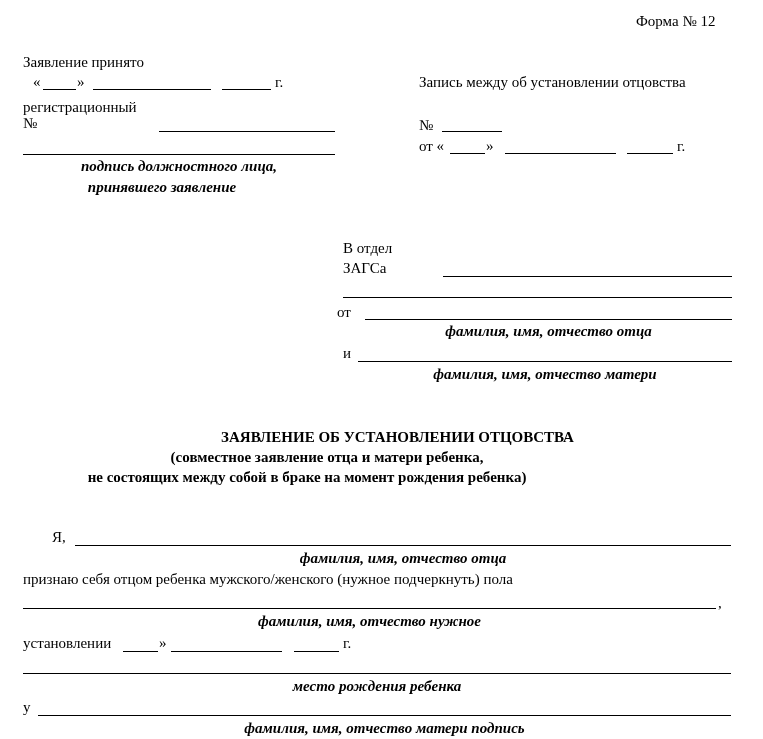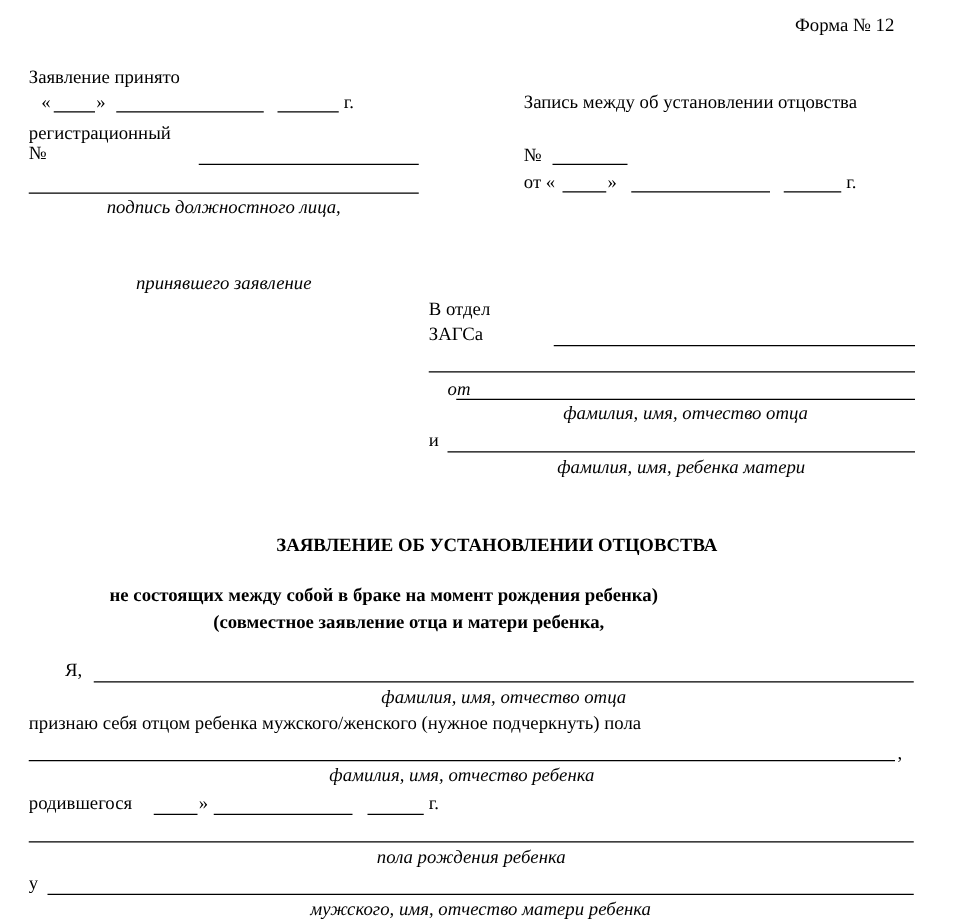--- a/index.html
+++ b/index.html
@@ -2,21 +2,21 @@
 <html><head>
 <meta charset="utf-8">
 <style>
   html, body { margin: 0; padding: 0; background: #ffffff; }
   body {
     width: 763px; height: 739px; position: relative; overflow: hidden;
     font-family: "Liberation Serif", "DejaVu Serif", serif;
     font-size: 15px; color: #000;
   }
   .abs { position: absolute; white-space: nowrap; line-height: 18px; }
-  .it { font-style: italic; }
+  .it { font-style: italic; font-weight: bold; }
   .center { text-align: center; }
   .bold { font-weight: bold; }
   .field { position: absolute; height: 0; border-bottom: 1px solid #000; }
 </style>
 </head>
 <body>
 
 <div class="abs" style="left:636px; top:12px;">Форма № 12</div>
 
 <div class="abs" style="left:23px; top:53px;">Заявление принято</div>
@@ -24,57 +24,57 @@
 <div class="field" style="left:43px; top:89px; width:33px;"></div>
 <div class="abs" style="left:77px; top:73px;">»</div>
 <div class="field" style="left:93px; top:89px; width:118px;"></div>
 <div class="field" style="left:222px; top:89px; width:49px;"></div>
 <div class="abs" style="left:275px; top:73px;">г.</div>
 <div class="abs" style="left:23px; top:98px;">регистрационный</div>
 <div class="abs" style="left:23px; top:114px;">№</div>
 <div class="field" style="left:159px; top:131px; width:176px;"></div>
 <div class="field" style="left:23px; top:154px; width:312px;"></div>
 <div class="abs it center" style="left:23px; top:157px; width:312px;">подпись должностного лица,</div>
-<div class="abs it center" style="left:23px; top:178px; width:312px;margin-top:40px;">принявшего заявление</div>
+<div class="abs it center" style="left:6px; top:178px; width:312px;">принявшего заявление</div>
 
 <div class="abs" style="left:419px; top:73px;">Запись между об установлении отцовства</div>
 <div class="abs" style="left:419px; top:116px;">№</div>
 <div class="field" style="left:442px; top:131px; width:60px;"></div>
 <div class="abs" style="left:419px; top:137px;">от «</div>
 <div class="field" style="left:450px; top:153px; width:35px;"></div>
 <div class="abs" style="left:486px; top:137px;">»</div>
 <div class="field" style="left:505px; top:153px; width:111px;"></div>
 <div class="field" style="left:627px; top:153px; width:46px;"></div>
 <div class="abs" style="left:677px; top:137px;">г.</div>
 
 <div class="abs" style="left:343px; top:239px;">В отдел</div>
 <div class="abs" style="left:343px; top:259px;">ЗАГСа</div>
 <div class="field" style="left:443px; top:276px; width:289px;"></div>
 <div class="field" style="left:343px; top:297px; width:389px;"></div>
-<div class="abs" style="left:358px; top:303px;font-style:italic;">от</div>
+<div class="abs" style="left:337px; top:303px;">от</div>
 <div class="field" style="left:365px; top:319px; width:367px;"></div>
 <div class="abs it center" style="left:365px; top:322px; width:367px;">фамилия, имя, отчество отца</div>
 <div class="abs" style="left:343px; top:344px;">и</div>
 <div class="field" style="left:358px; top:361px; width:374px;"></div>
-<div class="abs it center" style="left:358px; top:365px; width:374px;">фамилия, имя, ребенка матери</div>
+<div class="abs it center" style="left:358px; top:365px; width:374px;">фамилия, имя, отчество матери</div>
 
 <div class="abs bold center" style="left:16px; top:428px; width:763px;">ЗАЯВЛЕНИЕ ОБ УСТАНОВЛЕНИИ ОТЦОВСТВА</div>
-<div class="abs bold center" style="left:0; top:448px; width:654px;margin-top:41px;">(совместное заявление отца и матери ребенка,</div>
+<div class="abs bold center" style="left:0; top:448px; width:654px;">(совместное заявление отца и матери ребенка,</div>
 <div class="abs bold center" style="left:0; top:468px; width:614px;">не состоящих между собой в браке на момент рождения ребенка)</div>
 
 <div class="abs" style="left:52px; top:528px;">Я,</div>
 <div class="field" style="left:75px; top:545px; width:656px;"></div>
 <div class="abs it center" style="left:75px; top:549px; width:656px;">фамилия, имя, отчество отца</div>
 <div class="abs" style="left:23px; top:570px;">признаю себя отцом ребенка мужского/женского (нужное подчеркнуть) пола</div>
 <div class="field" style="left:23px; top:608px; width:693px;"></div>
 <div class="abs" style="left:718px; top:594px;">,</div>
-<div class="abs it center" style="left:23px; top:612px; width:693px;">фамилия, имя, отчество ребенка</div>
-<div class="abs" style="left:23px; top:634px;">родившегося</div>
+<div class="abs it center" style="left:23px; top:612px; width:693px;">фамилия, имя, отчество нужное</div>
+<div class="abs" style="left:23px; top:634px;">установлении</div>
 <div class="field" style="left:123px; top:651px; width:35px;"></div>
 <div class="abs" style="left:159px; top:634px;">»</div>
 <div class="field" style="left:171px; top:651px; width:111px;"></div>
 <div class="field" style="left:294px; top:651px; width:45px;"></div>
 <div class="abs" style="left:343px; top:634px;">г.</div>
 <div class="field" style="left:23px; top:673px; width:708px;"></div>
-<div class="abs it center" style="left:23px; top:677px; width:708px;">пола рождения ребенка</div>
+<div class="abs it center" style="left:23px; top:677px; width:708px;">место рождения ребенка</div>
 <div class="abs" style="left:23px; top:698px;">у</div>
 <div class="field" style="left:38px; top:715px; width:693px;"></div>
-<div class="abs it center" style="left:38px; top:719px; width:693px;">мужского, имя, отчество матери ребенка</div>
+<div class="abs it center" style="left:38px; top:719px; width:693px;">фамилия, имя, отчество матери подпись</div>
 
 </body></html>

